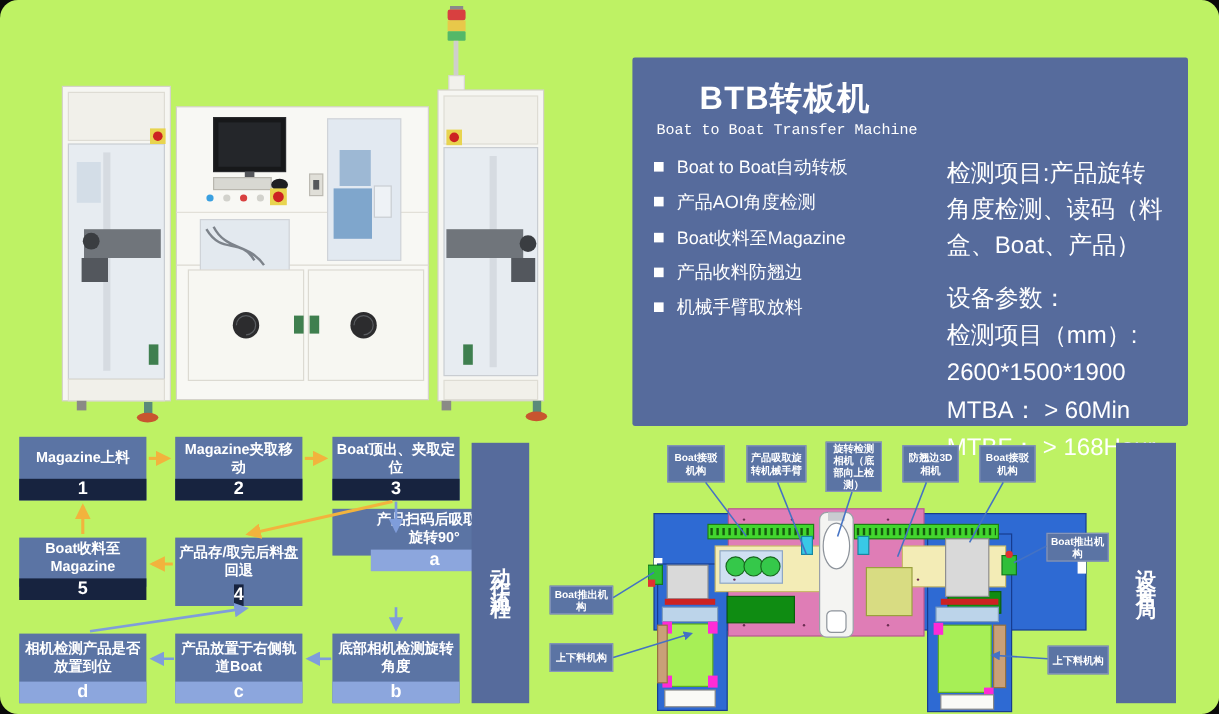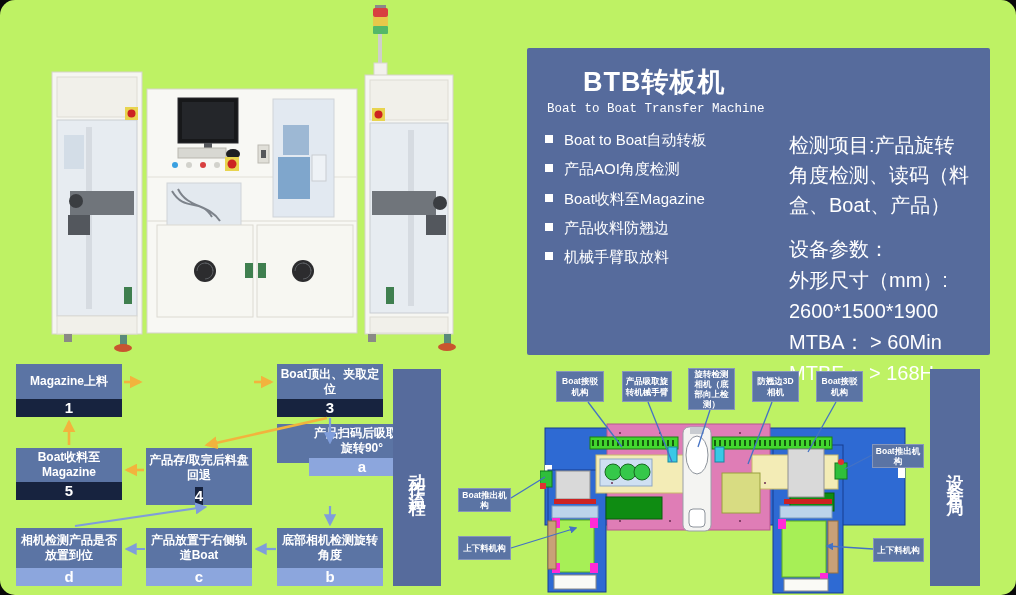--- a/index.html
+++ b/index.html
@@ -168,32 +168,36 @@
           </li>
         <li>
             <span class="bullet-sq"></span>
             <span>机械手臂取放料</span>
           </li>
       </ul>
       <div class="info-right">
         <p class="detection-text">检测项目:产品旋转角度检测、读码（料盒、Boat、产品）</p>
         <div class="params">
           <p>设备参数：</p>
-          <p>外形尺寸（mm）:</p>
+          <p>检测项目（mm）:</p>
           <p>2600*1500*1900</p>
           <p>MTBA： &gt; 60Min</p>
           <p>MTBF： &gt; 168Hour</p>
         </div>
       </div>
     </div>
   </div>
 
   <div class="flow-box" style="left:16px;top:364px;height:53px;">
     <div class="flow-text">Magazine上料</div>
     <div class="flow-badge badge-dark">1</div>
+  </div>
+  <div class="flow-box" style="left:146px;top:364px;height:53px;">
+    <div class="flow-text">Magazine夹取移动</div>
+    <div class="flow-badge badge-dark">2</div>
   </div>
   <div class="flow-box" style="left:277px;top:364px;height:53px;">
     <div class="flow-text">Boat顶出、夹取定位</div>
     <div class="flow-badge badge-dark">3</div>
   </div>
   <div class="flow-box" style="left:16px;top:448px;height:41px;">
     <div class="flow-text">Boat收料至Magazine</div>
     <div class="flow-badge badge-dark">5</div>
   </div>
   <div class="flow-box" style="left:146px;top:448px;height:57px;align-items:center;">

